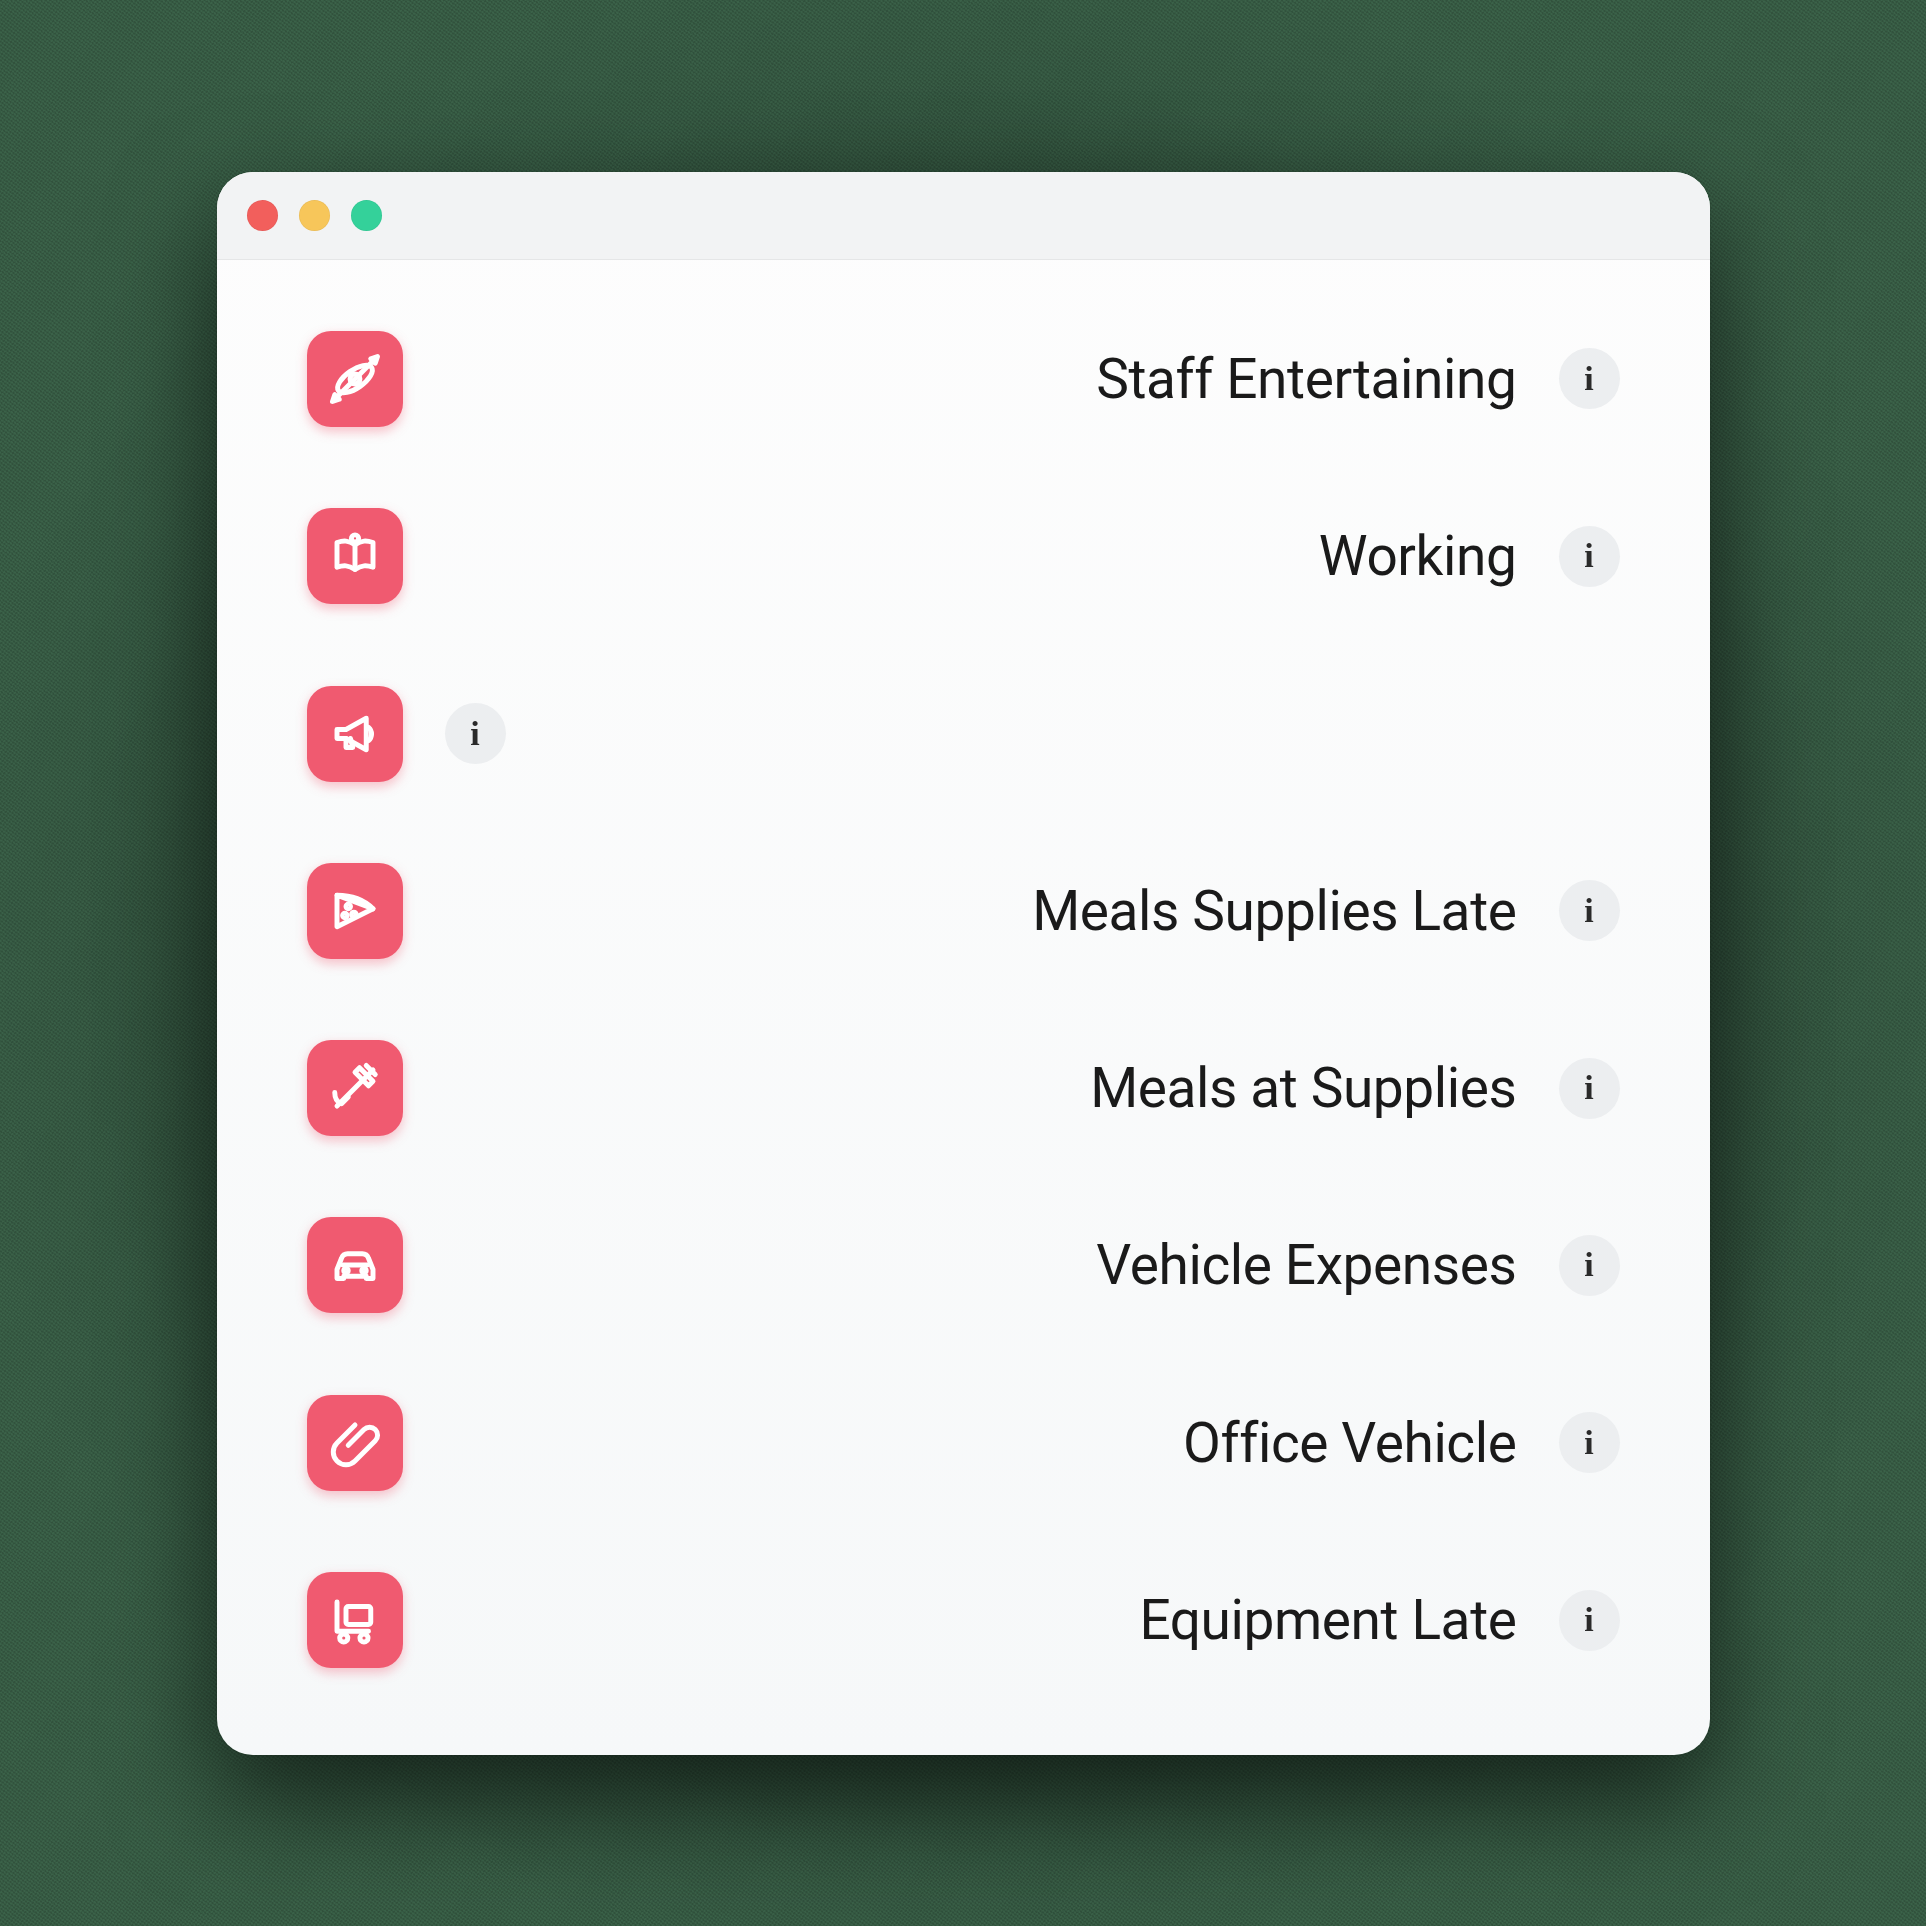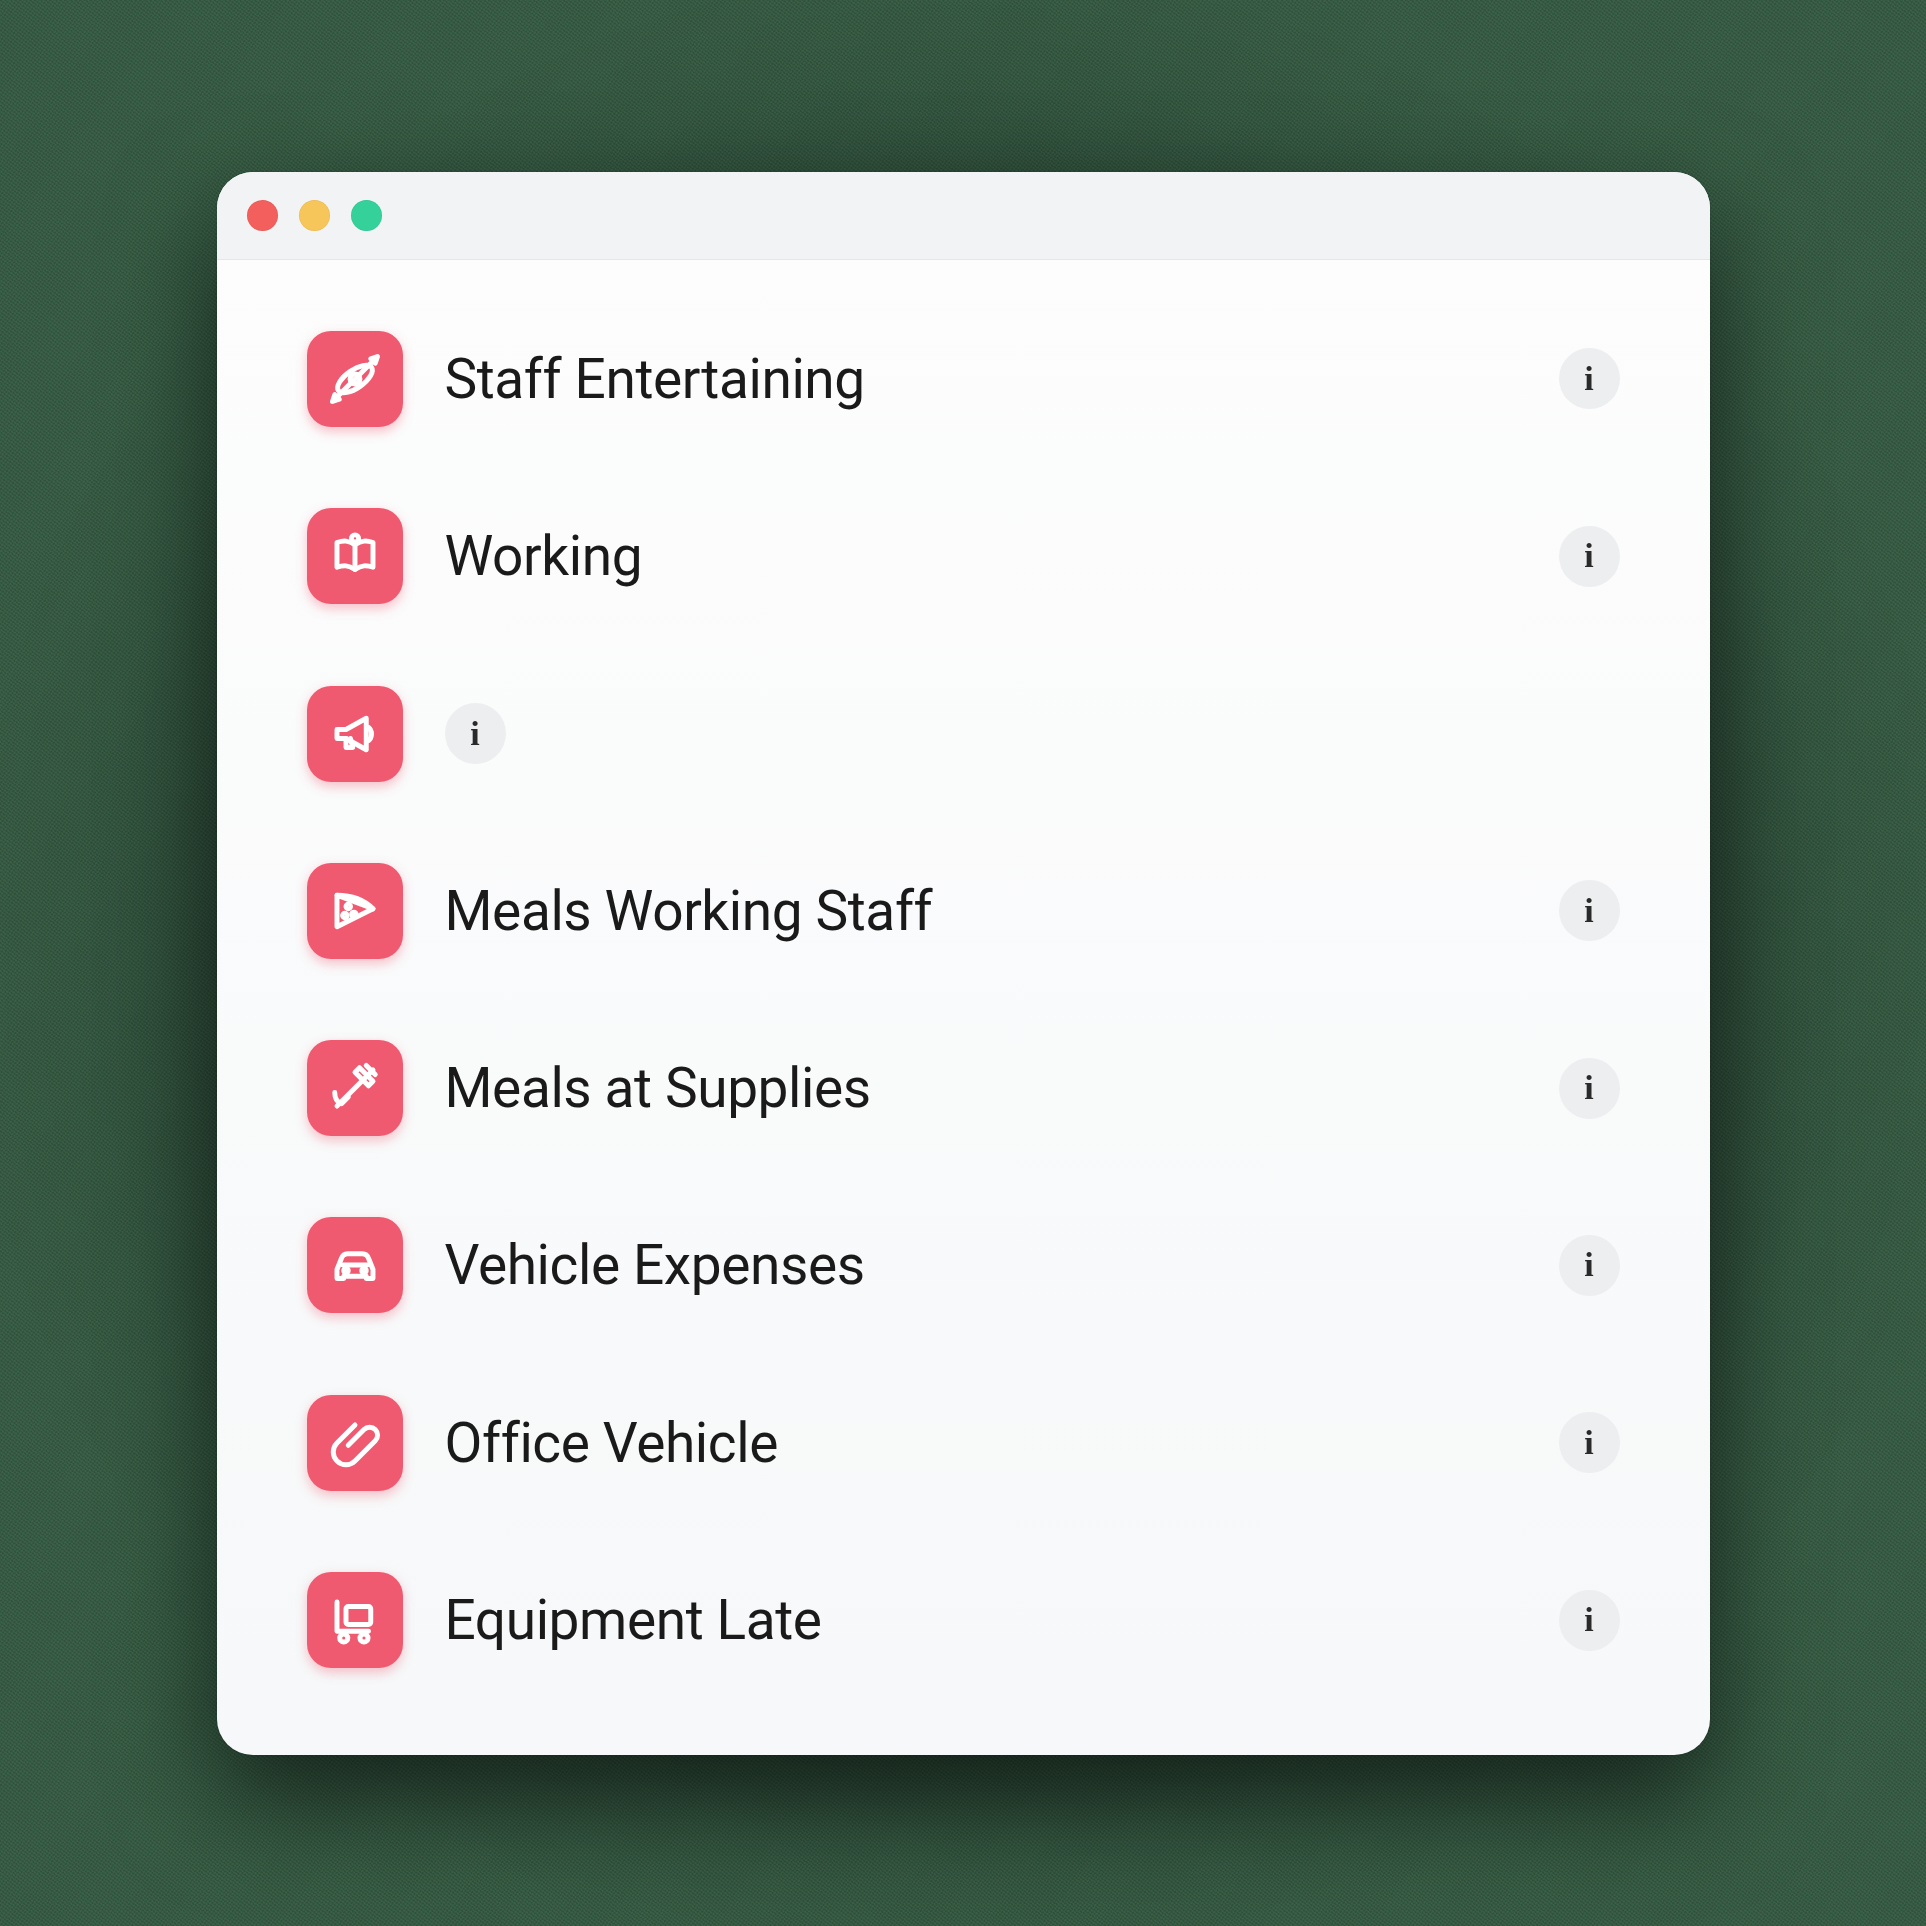--- a/index.html
+++ b/index.html
@@ -68,20 +68,21 @@
   .dot.red { background: var(--dot-red); }
   .dot.yellow { background: var(--dot-yellow); }
   .dot.green { background: var(--dot-green); }
 
   .content {
     flex: 1;
     padding: 52px 90px 67px 90px;
     display: flex;
     flex-direction: column;
     justify-content: space-between;
+    text-align: right;
   }
   .row {
     display: flex;
     align-items: center;
     gap: 42px;
     padding: 19.4px 0;
   }
   .icon-tile {
     width: 96px; height: 96px;
     border-radius: 24px;
@@ -171,21 +172,21 @@
       <div class="row">
         <div class="icon-tile">
           <svg viewBox="0 0 24 24">
               <path d="M4 5 l16 6 -16 8 z"></path>
               <path d="M4 5 q10 0 16 6"></path>
               <circle cx="9" cy="10" r="1"></circle>
               <circle cx="11.5" cy="13.5" r="1"></circle>
               <circle cx="7.5" cy="14" r="1"></circle>
             </svg>
         </div>
-        <div class="label">Meals Working Staff</div>
+        <div class="label">Meals Supplies Late</div>
         <div class="info">i</div>
       </div>
 
       <div class="row">
         <div class="icon-tile">
           <svg viewBox="0 0 24 24">
               <line x1="4" y1="20" x2="20" y2="4"></line>
               <path d="M14 3 l4 4 m-1 -5 l4 4 m-7 -3 l6 6 l-2 2 l-6 -6 z"></path>
               <path d="M3 14 q0 4 3 5 l3 -3"></path>
             </svg>

